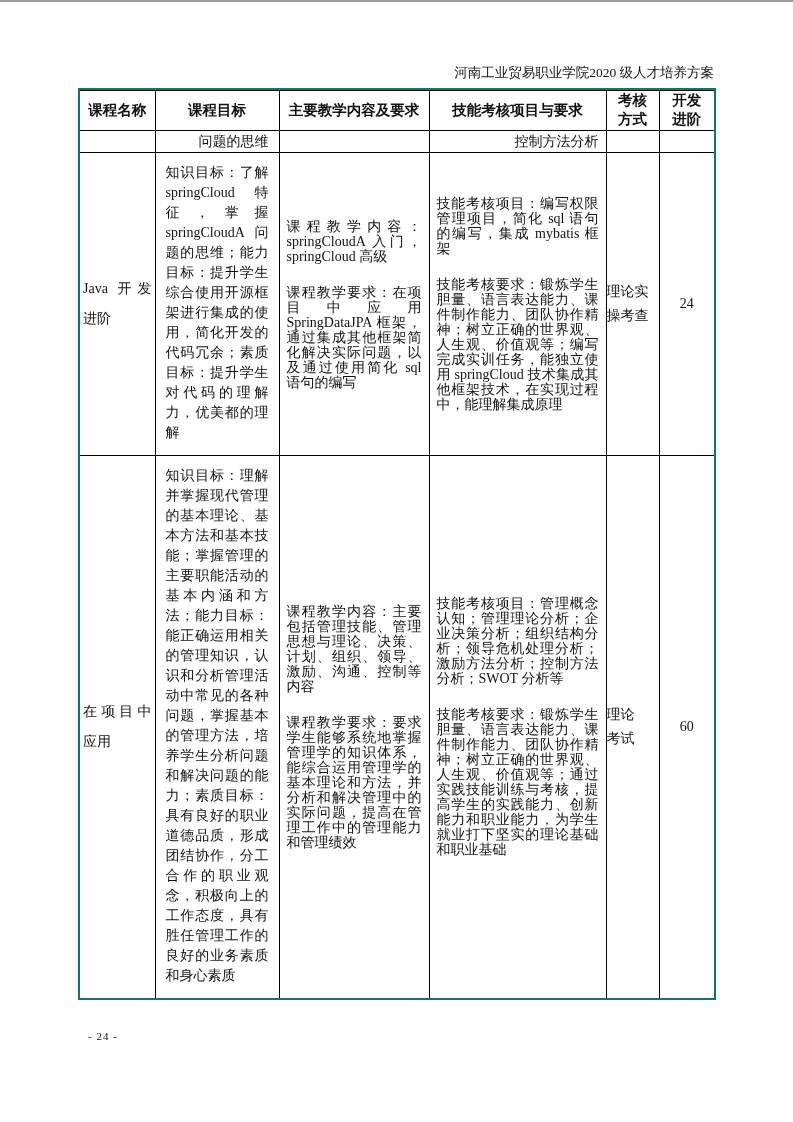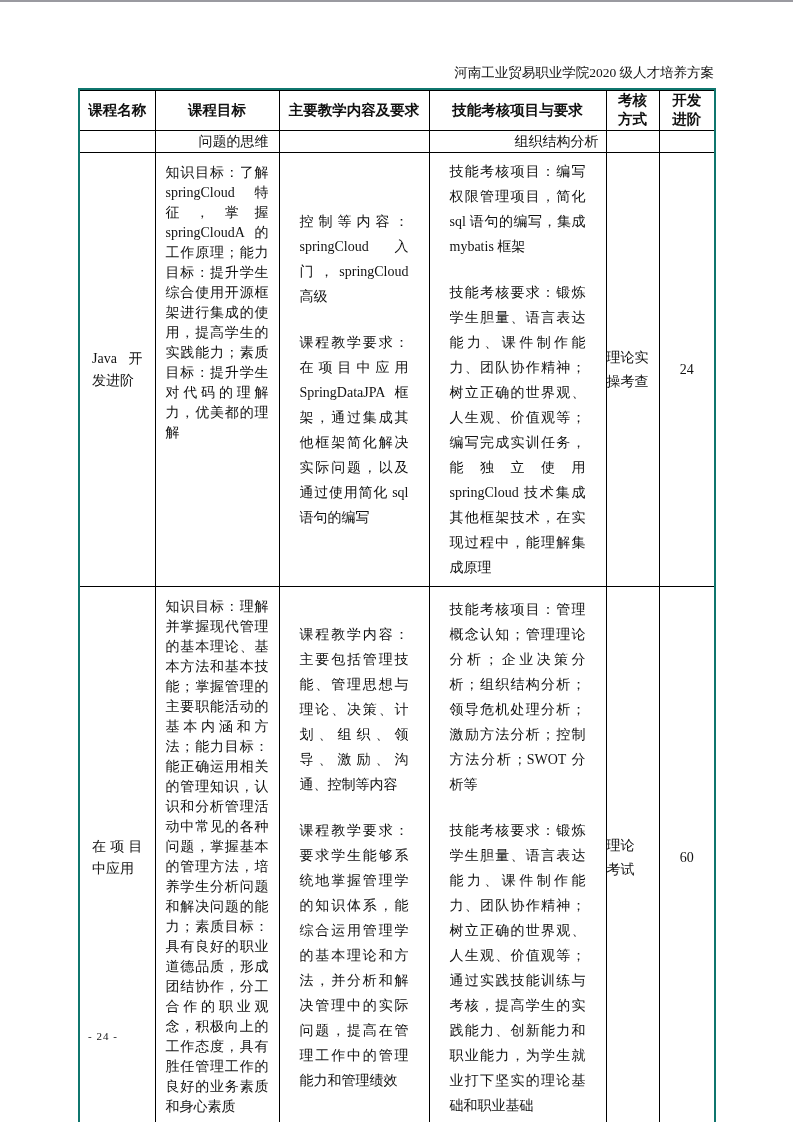--- a/index.html
+++ b/index.html
@@ -44,41 +44,41 @@
     font-size: 14.5px;
     line-height: 19px;
     height: 40px;
   }
   .th-narrow { width: 2.1em; margin: 0 auto; }
   tr.r-partial { height: 22px; }
   tr.r-java { height: 303px; }
   tr.r-mgmt { height: 543px; }
   td.c-name {
     vertical-align: middle;
-    padding: 0 12px;
-    line-height: 22px;
+    padding: 0 3px;
+    line-height: 30px;
     text-align: justify;
   }
   td.c-obj {
     vertical-align: top;
     padding: 10px 10px;
     line-height: 20px;
     text-align: justify;
   }
   tr.r-partial td.c-obj, tr.r-partial td.c-assess {
     vertical-align: middle;
     padding: 0 10px;
     line-height: 20px;
     text-align: right;
   }
   tr.r-partial td.c-assess { padding: 0 7px; }
   td.c-teach, td.c-assess {
     vertical-align: middle;
-    padding: 6px 20px;
-    line-height: 25px;
+    padding: 6px 7px;
+    line-height: 15px;
     text-align: justify;
   }
   td.c-teach p, td.c-assess p { margin: 0 0 21px 0; }
   td.c-teach p:last-child, td.c-assess p:last-child { margin-bottom: 0; }
   td.c-method {
     vertical-align: middle;
     text-align: left;
     line-height: 24px;
     white-space: pre-line;
   }
@@ -127,30 +127,30 @@
         <th>
           <div class="th-narrow">开发进阶</div>
         </th>
       </tr>
     </thead>
     <tbody>
       <tr class="r-partial">
         <td class="c-name"></td>
         <td class="c-obj">问题的思维</td>
         <td class="c-teach"></td>
-        <td class="c-assess">组织结构分析</td>
+        <td class="c-assess">控制方法分析</td>
         <td class="c-method"></td>
         <td class="c-hours"></td>
       </tr>
 
       <tr class="r-java">
         <td class="c-name">Java 开发进阶</td>
-        <td class="c-obj">知识目标：了解 springCloud 特征，掌握 springCloudA 的工作原理；能力目标：提升学生综合使用开源框架进行集成的使用，提高学生的实践能力；素质目标：提升学生对代码的理解力，优美都的理解</td>
+        <td class="c-obj">知识目标：了解 springCloud 特征，掌握 springCloudA 问题的思维；能力目标：提升学生综合使用开源框架进行集成的使用，简化开发的代码冗余；素质目标：提升学生对代码的理解力，优美都的理解</td>
         <td class="c-teach">
-          <p>控制等内容：springCloud 入门，springCloud 高级</p>
+          <p>课程教学内容：springCloudA 入门，springCloud 高级</p>
           <p>课程教学要求：在项目中应用 SpringDataJPA 框架，通过集成其他框架简化解决实际问题，以及通过使用简化 sql 语句的编写</p>
         </td>
         <td class="c-assess">
           <p>技能考核项目：编写权限管理项目，简化 sql 语句的编写，集成 mybatis 框架</p>
           <p>技能考核要求：锻炼学生胆量、语言表达能力、课件制作能力、团队协作精神；树立正确的世界观、人生观、价值观等；编写完成实训任务，能独立使用 springCloud 技术集成其他框架技术，在实现过程中，能理解集成原理</p>
         </td>
         <td class="c-method">理论实
 操考查</td>
         <td class="c-hours">24</td>
       </tr>

